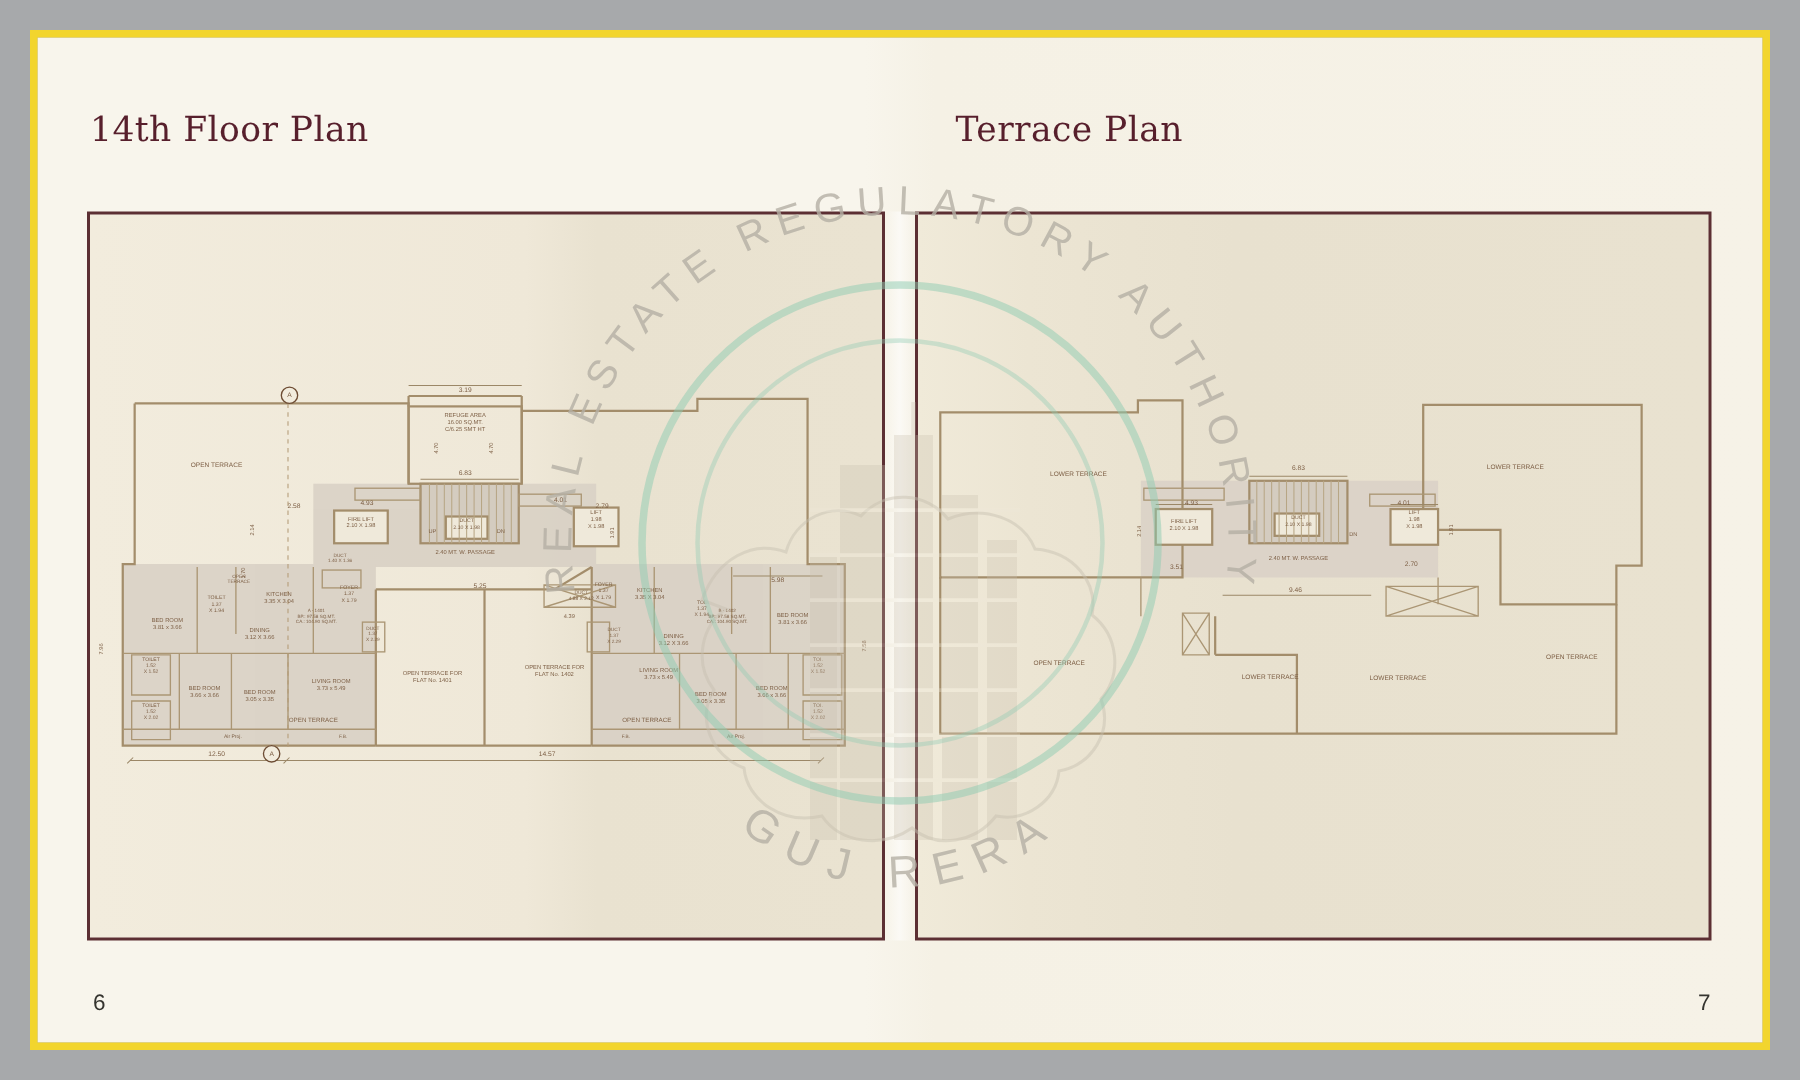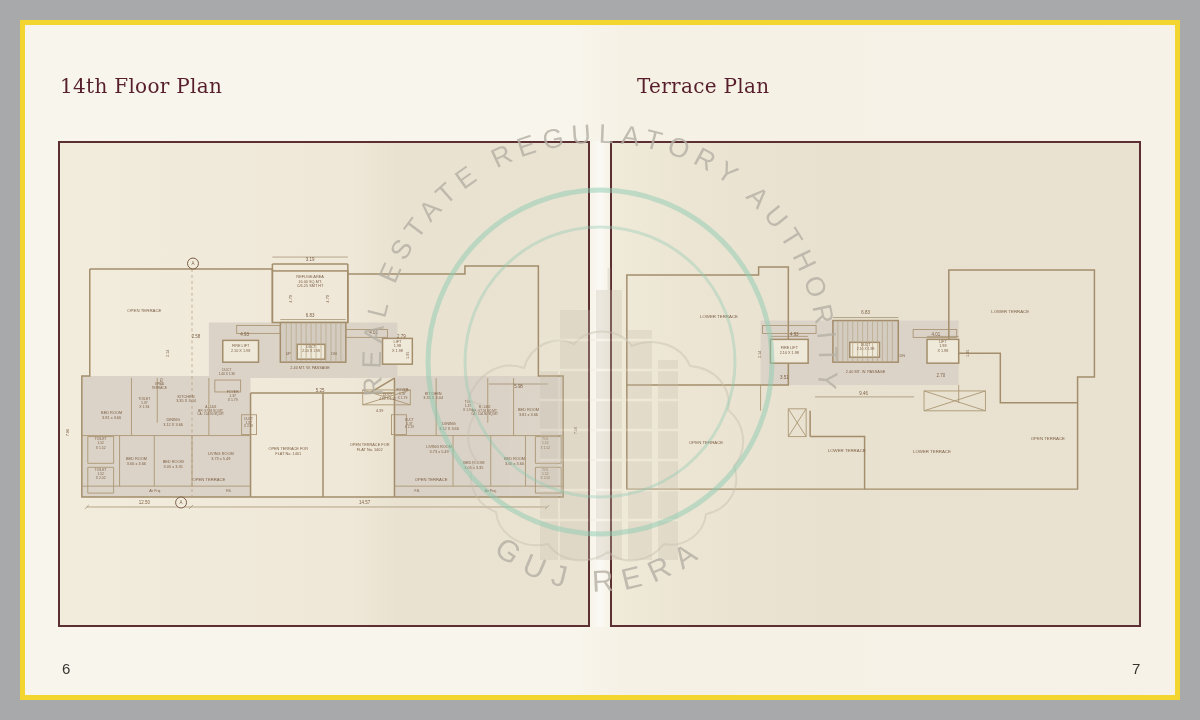--- a/index.html
+++ b/index.html
@@ -1,21 +1,21 @@
 <!DOCTYPE html>
 <html><head>
 <meta charset="utf-8">
 <style>
   html,body{margin:0;padding:0;}
   body{width:1200px;height:720px;overflow:hidden;background:#a7a9ab;
        font-family:"Liberation Sans",sans-serif;position:relative;}
   .abs{position:absolute;}
   .sheet{left:20px;top:20px;width:1150px;height:670px;border:5px solid #f2d52e;
          background:linear-gradient(90deg,#f8f5ec 0%,#f8f5ec 48%,#f5f1e5 52%,#f6f2e7 100%);}
-  .title{font-family:"DejaVu Serif","Liberation Serif",serif;font-size:20px;
+  .title{font-family:"DejaVu Serif","Liberation Serif",serif;font-size:23px;
          color:#571f2c;letter-spacing:.3px;}
   .panel{border:2px solid #5c2f33;}
   .panel-left{left:58px;top:141px;width:528px;height:482px;
       background:linear-gradient(90deg,#f2ecdd 0%,#efe8d8 55%,#e9e2d0 64%,#eae3d1 100%);}
   .panel-right{left:610px;top:141px;width:527px;height:482px;
       background:linear-gradient(90deg,#f0ead9 0%,#ece5d3 14%,#e8e1cf 40%,#e9e2d0 100%);}
   .panel svg{width:100%;height:100%;display:block;}
   .spine{left:591px;top:141px;width:18px;height:486px;
       background:linear-gradient(90deg,rgba(255,255,255,0),rgba(255,255,255,.55),rgba(255,255,255,0));}
   .pagenum{font-size:15px;color:#35342f;}

